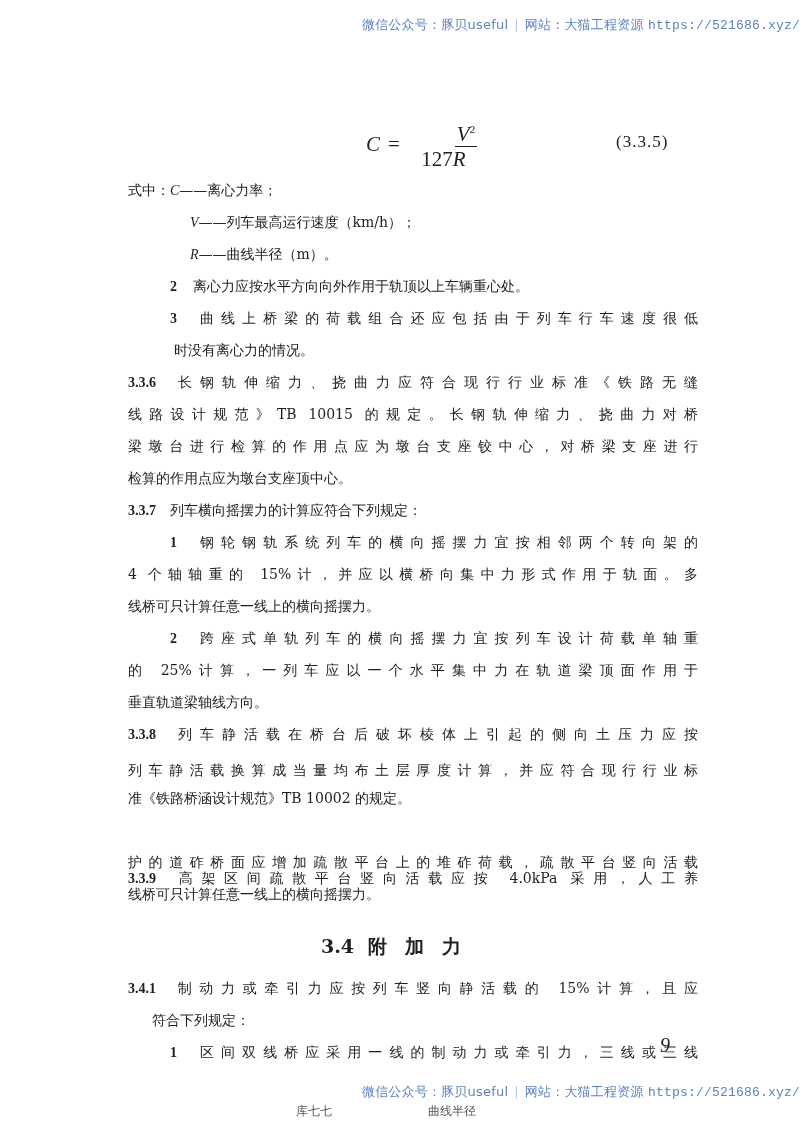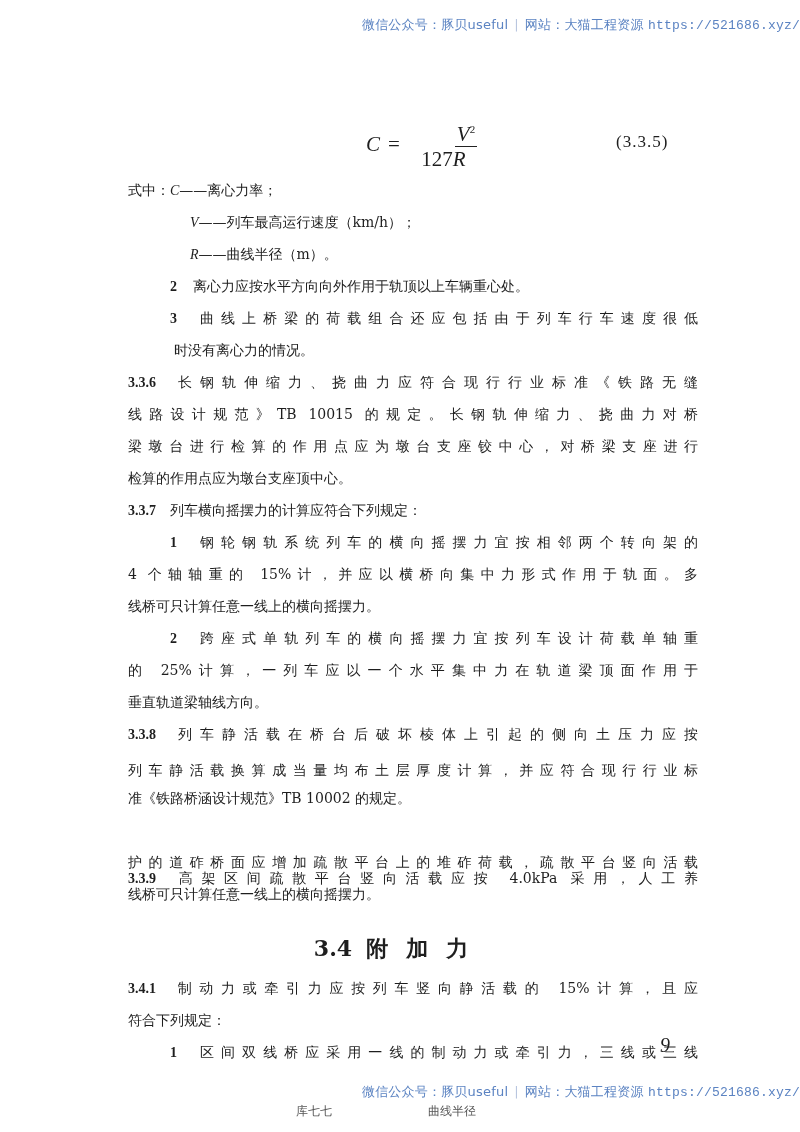--- a/index.html
+++ b/index.html
@@ -30,21 +30,21 @@
     .frac .den i { font-style: italic; }
     .eqnum { position: absolute; top: 132px; left: 616px; font-size: 17px; font-family: "Liberation Serif", "DejaVu Serif", serif; letter-spacing: 1px; }
 
     .line { position: absolute; left: 128px; width: 570px; font-size: 14px; line-height: 24px; white-space: nowrap; }
     .indent { left: 170px; }
     .sym-indent { left: 190px; }
     .line i { font-family: "Liberation Serif", "DejaVu Serif", serif; font-style: italic; }
     .cl { font-weight: bold; font-family: "Liberation Serif", "DejaVu Serif", serif; margin-right: 14px; }
     .item { font-weight: bold; font-family: "Liberation Serif", "DejaVu Serif", serif; margin-right: 16px; }
     .justify { text-align: justify; text-align-last: justify; }
-    .section-title { position: absolute; top: 888px; left: 0; width: 800px; text-align: center; font-size: 22px; font-weight: bold; letter-spacing: 0; }
+    .section-title { position: absolute; top: 888px; left: 0; width: 800px; text-align: center; font-size: 19px; font-weight: bold; letter-spacing: 0; }
     .section-title .t { letter-spacing: 18px; margin-left: 14px; }
     .pagenum { position: absolute; top: 1032px; left: 660px; font-family: "Liberation Serif", "DejaVu Serif", serif; font-style: italic; font-size: 20px; }
   </style>
 </head>
 <body>
 
 <div class="wm wm-top">
   <span>微信公众号：豚贝useful</span><span class="sep">|</span><span>网站：大猫工程资源</span>
   <span class="url">https://521686.xyz/</span>
 </div>
@@ -92,21 +92,21 @@
 
 <div class="line justify" style="top:818px;margin-top:48px;"><span class="cl">3.3.9</span><span>高架区间疏散平台竖向活载应按 4.0kPa 采用，人工养</span></div>
 <div class="line justify" style="top:850px;">护的道砟桥面应增加疏散平台上的堆砟荷载，疏散平台竖向活载</div>
 <div class="line" style="top:882px;">线桥可只计算任意一线上的横向摇摆力。</div>
 
 <div class="section-title" style="top:934px;">
   <span>3.4</span><span class="t">附加力</span>
 </div>
 
 <div class="line justify" style="top:976px;"><span class="cl">3.4.1</span><span>制动力或牵引力应按列车竖向静活载的 15%计算，且应</span></div>
-<div class="line" style="top:1008px;">符合下列规定：</div>
+<div class="line" style="top:1008px;margin-left:24px;">符合下列规定：</div>
 <div class="line indent justify" style="top:1040px; width:528px;"><span class="item">1</span><span>区间双线桥应采用一线的制动力或牵引力，三线或三线</span></div>
 
 <div class="pagenum" style="top:1034px;">9</div>
 
 <div class="wm wm-bottom">
   <span>微信公众号：豚贝useful</span><span class="sep">|</span><span>网站：大猫工程资源</span>
   <span class="url">https://521686.xyz/</span>
 </div>
 <div class="credit credit-l">库七七</div>
 <div class="credit credit-r">曲线半径</div>

